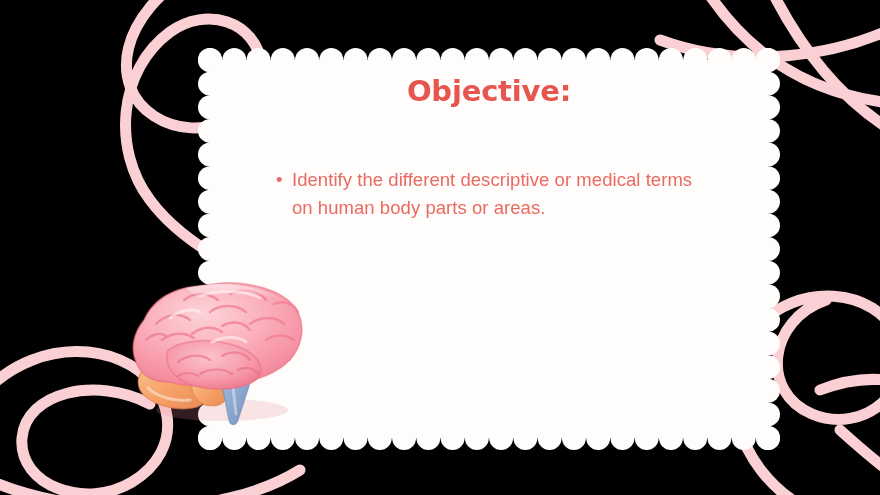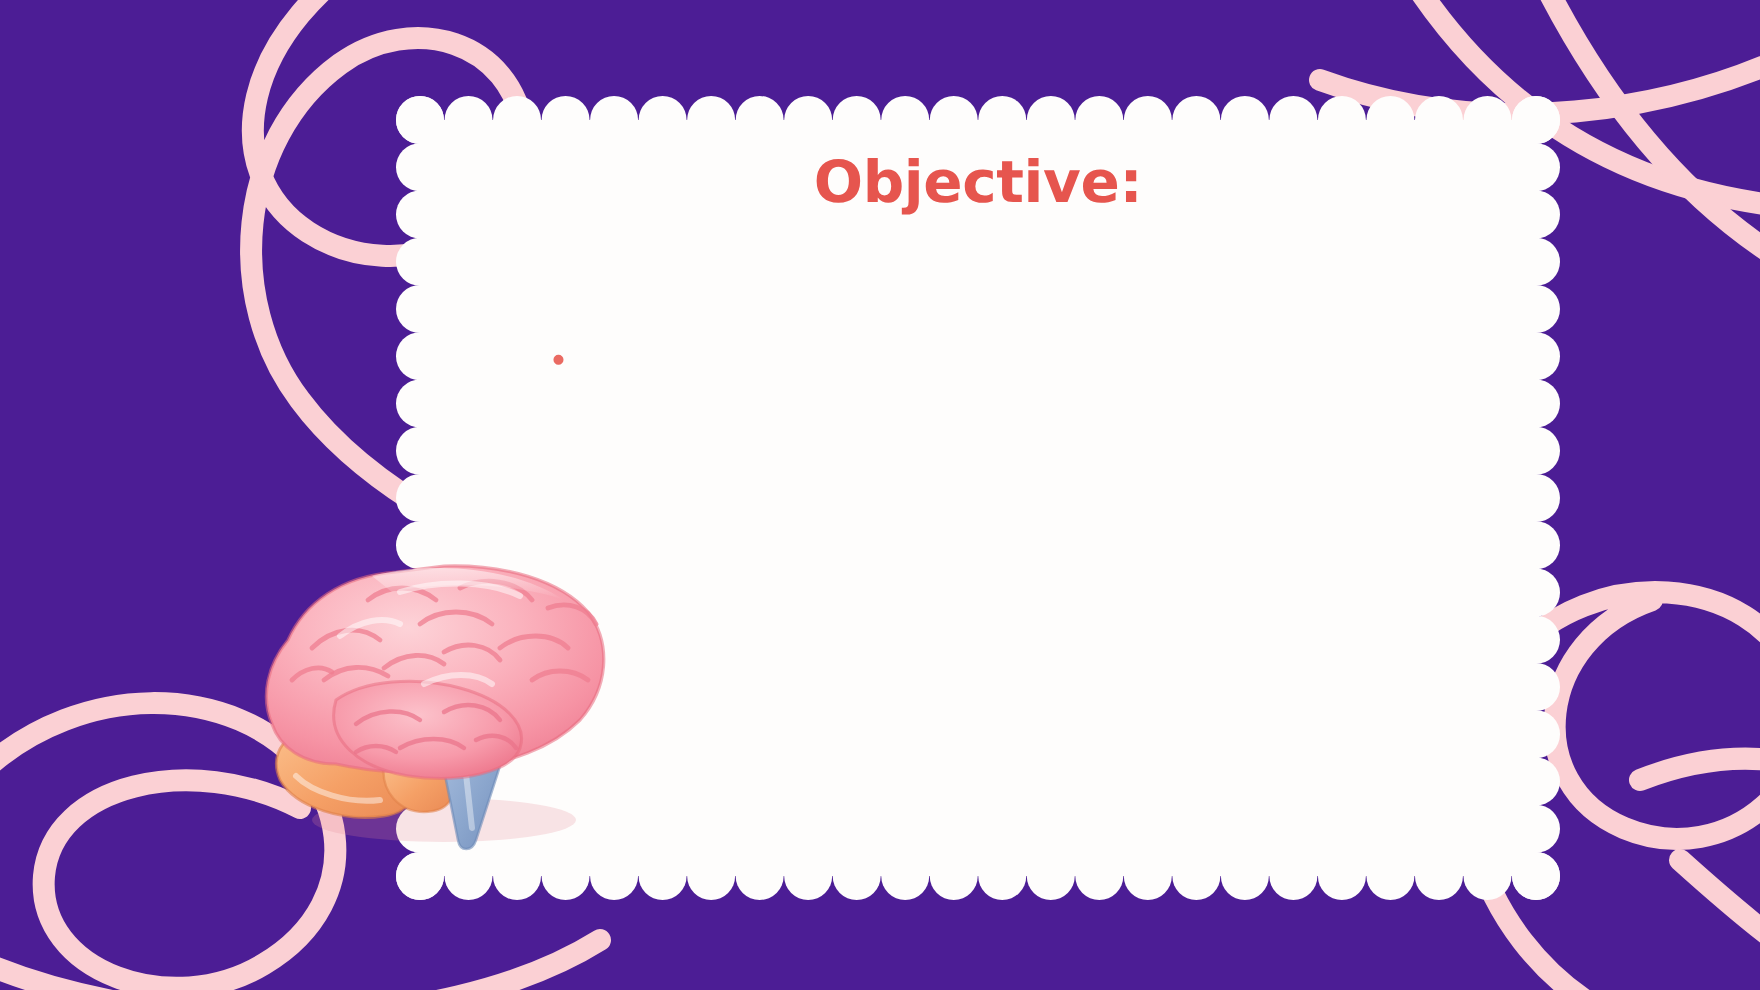--- a/index.html
+++ b/index.html
@@ -10,21 +10,21 @@
     width: 880px;
     height: 495px;
     overflow: hidden;
     font-family: "Liberation Sans", sans-serif;
   }
 
   #slide {
     position: relative;
     width: 880px;
     height: 495px;
-    background: #4c1d95;
+    background: #000000;
     overflow: hidden;
   }
 
   
   #ribbons {
     position: absolute;
     inset: 0;
     width: 880px;
     height: 495px;
     pointer-events: none;
@@ -222,20 +222,21 @@
           <circle cx="570" cy="390" r="12"></circle>
         </g>
     </svg>
 
     <div id="card-content">
       <div id="slide-title">Objective:</div>
 
       <ul id="bullet-list">
         <li class="bullet-item">
           <span class="bullet-dot">•</span>
+          <span>Identify the different descriptive or medical terms on human body parts or areas.</span>
         </li>
       </ul>
     </div>
   </div>
 
   <div id="brain">
     <svg viewBox="0 0 186 152" aria-hidden="true">
       <defs>
         <radialGradient id="gCortex" cx="42%" cy="30%" r="78%">
           <stop offset="0%" stop-color="#fdd3d8"></stop>

